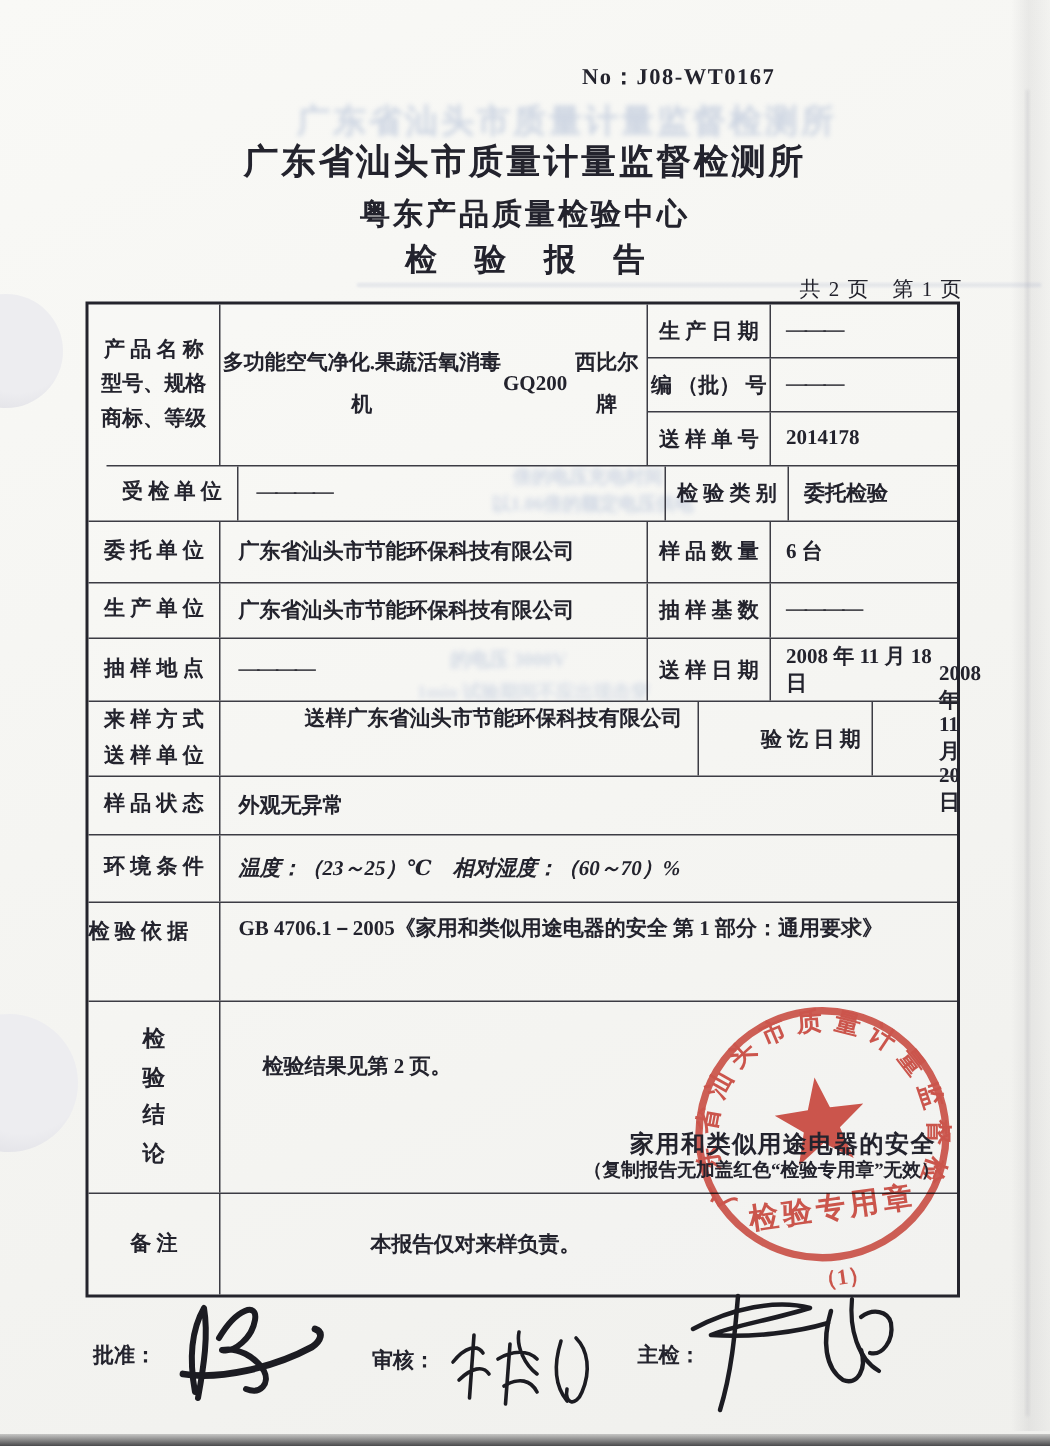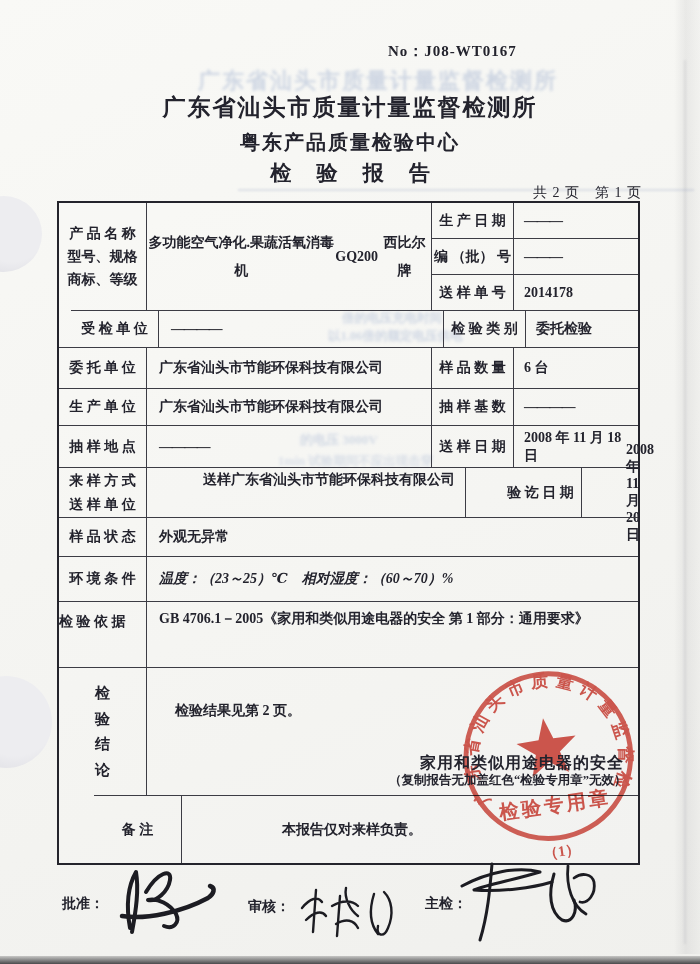--- a/index.html
+++ b/index.html
@@ -44,21 +44,21 @@
   .r1-sub{display:flex;flex:1;box-sizing:border-box;}
   .r1-sub + .r1-sub{border-top:1px solid #3c3c44;}
   .r2{height:37px;margin-left:12px;} .r3{height:41px;} .r4{height:37px;} .r5{height:42px;} .r6{height:50px;gap:34px;}
   .r7{height:39px;} .r8{height:45px;} .r9{height:66px;}
   .r9 .c{align-items:flex-start;padding-top:8px;}
   .r9 .c-lbl{justify-content:flex-start;}
   .r10{height:128px;position:relative;}
   .r10 .c-lbl{justify-content:center;gap:9px;font-size:15px;line-height:1.1;}
   .r10-val{flex:1;position:relative;}
   .conclusion-text{position:absolute;top:34px;left:28px;font-size:14px;font-weight:600;}
-  .r11{flex:1;margin-left:35px;}
+  .r11{flex:1;}
   .r11 .c-val{width:auto;border-right:none;flex:1;padding-left:100px;}
   .two-line{line-height:1.7;}
   .dash{font-weight:700;letter-spacing:-1.5px;color:#2c2c34;}
 
   
   .stamp{position:absolute;left:451px;top:658px;width:196px;height:206px;
     transform:rotate(-8deg);opacity:.88;mix-blend-mode:multiply;z-index:3;}
   .seal-date{position:absolute;top:753px;left:420px;font-size:16px;font-weight:700;letter-spacing:1px;z-index:4;}
   .copy-note{position:absolute;top:772px;left:389px;font-size:12.5px;font-weight:700;z-index:4;}
 

